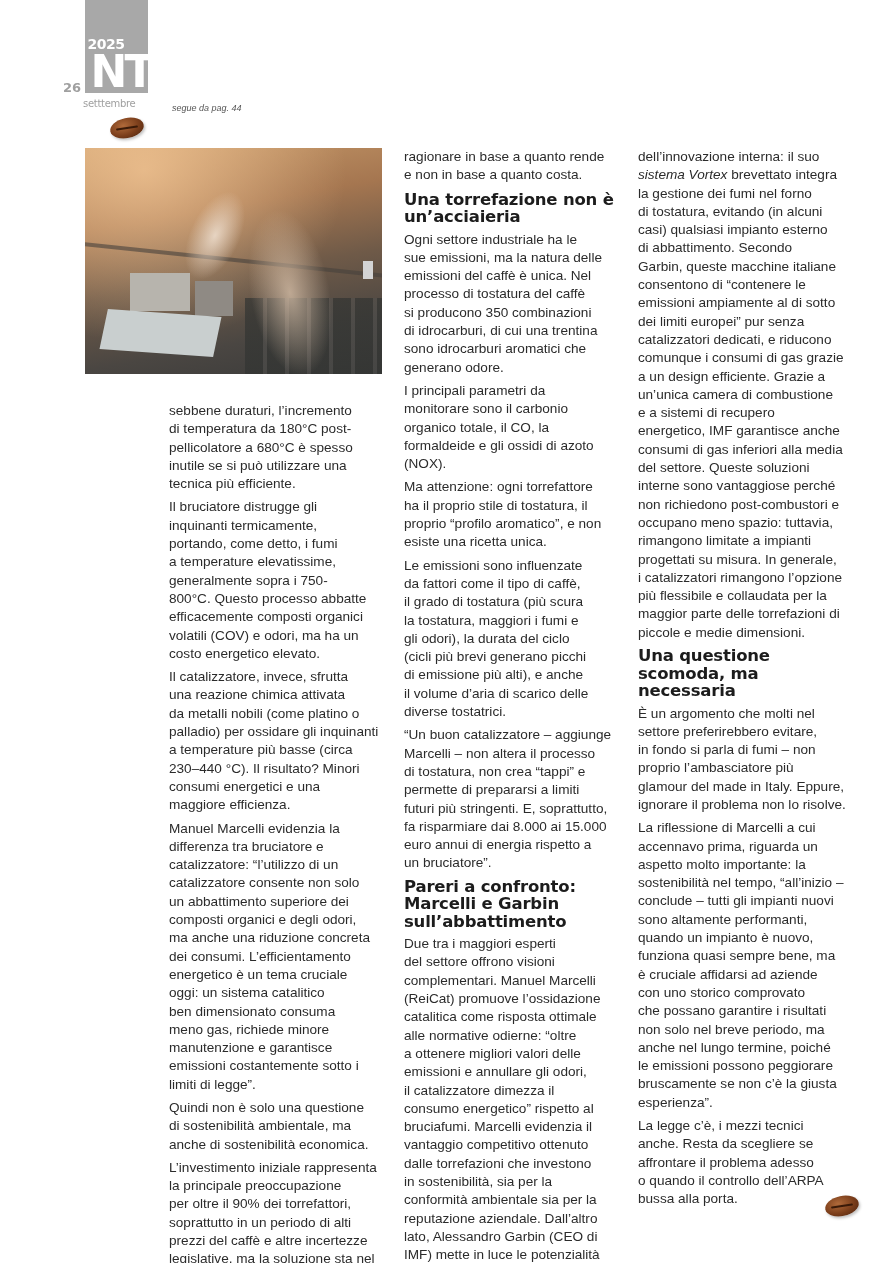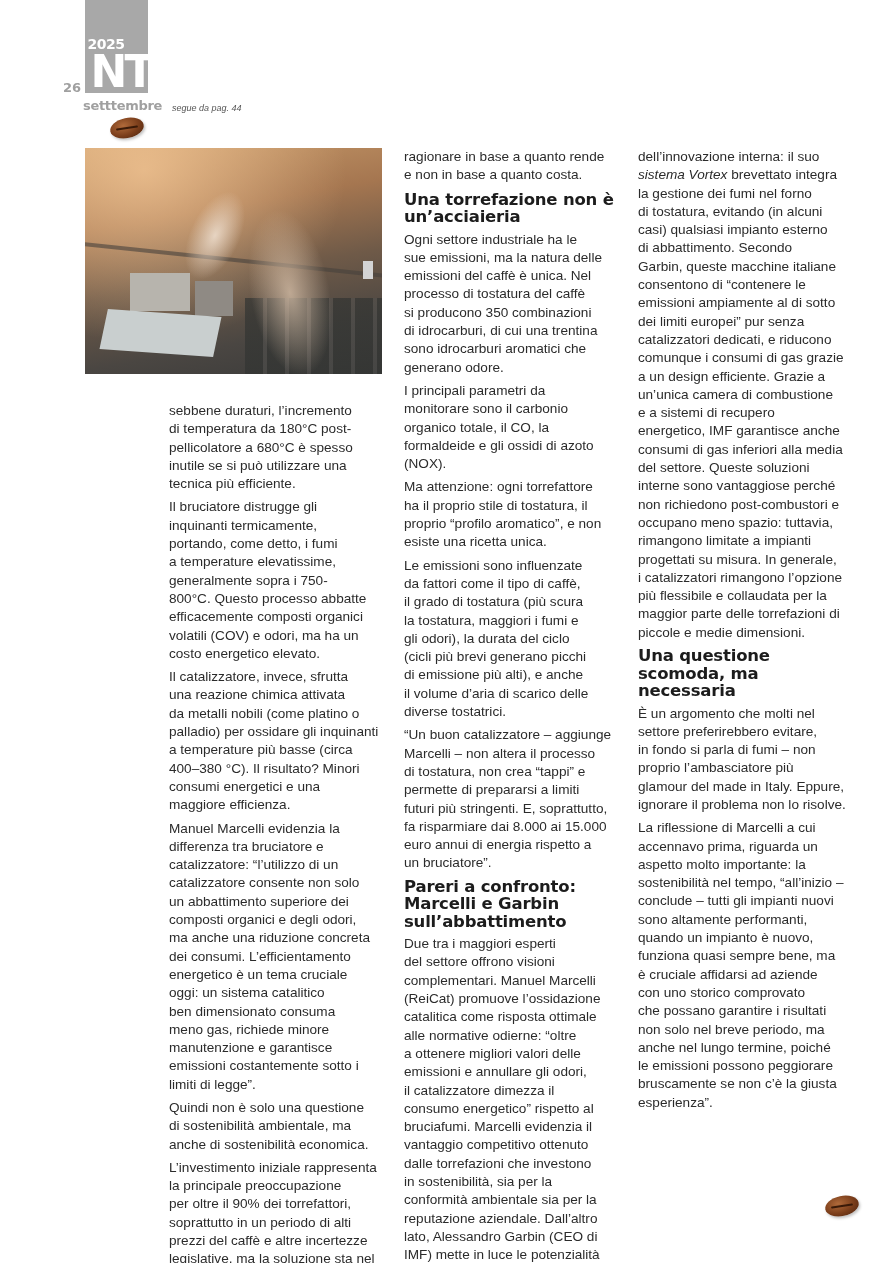--- a/index.html
+++ b/index.html
@@ -8,21 +8,21 @@
 
     
     .hdr-block { position: absolute; left: 85px; top: 0; width: 63px; height: 93px; background: #a8a8a8; }
     .hdr-year { position: absolute; left: 85px; top: 36px; width: 42px; text-align: center;
                 font-family: "DejaVu Sans", sans-serif; font-weight: bold; font-size: 14px; color: #ffffff; letter-spacing: -0.5px; }
     .hdr-nt { position: absolute; left: 85px; top: 50px; width: 72px; text-align: center;
               font-family: "DejaVu Sans", sans-serif; font-weight: bold; font-size: 44px; line-height: 44px; color: #ffffff; letter-spacing: -3px; }
     .hdr-page { position: absolute; left: 63px; top: 80px; font-family: "DejaVu Sans", sans-serif;
                 font-weight: bold; font-size: 13px; color: #a0a0a0; }
     .hdr-month { position: absolute; left: 83px; top: 98px; font-family: "DejaVu Sans", sans-serif;
-                 font-weight: bold; font-size: 13px; color: #a0a0a0; letter-spacing: -0.3px; }
+                 font-weight: normal; font-size: 10px; color: #a0a0a0; letter-spacing: -0.3px; }
     .hdr-cont { position: absolute; left: 172px; top: 103px; font-style: italic; font-size: 9px; color: #555; }
     .bean { position: absolute; width: 34px; height: 20px; border-radius: 50%;
             background: radial-gradient(ellipse at 40% 35%, #b06a3a 0%, #7a3d1a 55%, #4a2410 100%);
             transform: rotate(-12deg); box-shadow: 1px 2px 3px rgba(0,0,0,0.25); }
     .bean::after { content: ""; position: absolute; left: 6px; right: 6px; top: 9px; height: 2px;
                    background: #3a1a08; border-radius: 2px; transform: rotate(4deg); }
     .bean-top { left: 110px; top: 118px; }
     .bean-bottom { left: 825px; top: 1196px; }
 
     
@@ -87,21 +87,21 @@
 generalmente sopra i 750-
 800°C. Questo processo abbatte
 efficacemente composti organici
 volatili (COV) e odori, ma ha un
 costo energetico elevato.</p>
   <p>Il catalizzatore, invece, sfrutta
 una reazione chimica attivata
 da metalli nobili (come platino o
 palladio) per ossidare gli inquinanti
 a temperature più basse (circa
-400–380 °C). Il risultato? Minori
+230–440 °C). Il risultato? Minori
 consumi energetici e una
 maggiore efficienza.</p>
   <p>Manuel Marcelli evidenzia la
 differenza tra bruciatore e
 catalizzatore: “l’utilizzo di un
 catalizzatore consente non solo
 un abbattimento superiore dei
 composti organici e degli odori,
 ma anche una riduzione concreta
 dei consumi. L’efficientamento
@@ -231,15 +231,20 @@
 quando un impianto è nuovo,
 funziona quasi sempre bene, ma
 è cruciale affidarsi ad aziende
 con uno storico comprovato
 che possano garantire i risultati
 non solo nel breve periodo, ma
 anche nel lungo termine, poiché
 le emissioni possono peggiorare
 bruscamente se non c’è la giusta
 esperienza”.</p>
+  <p>La legge c’è, i mezzi tecnici
+anche. Resta da scegliere se
+affrontare il problema adesso
+o quando il controllo dell’ARPA
+bussa alla porta.</p>
 </div>
 
 <div class="bean bean-bottom"></div>
 
 </body></html>

